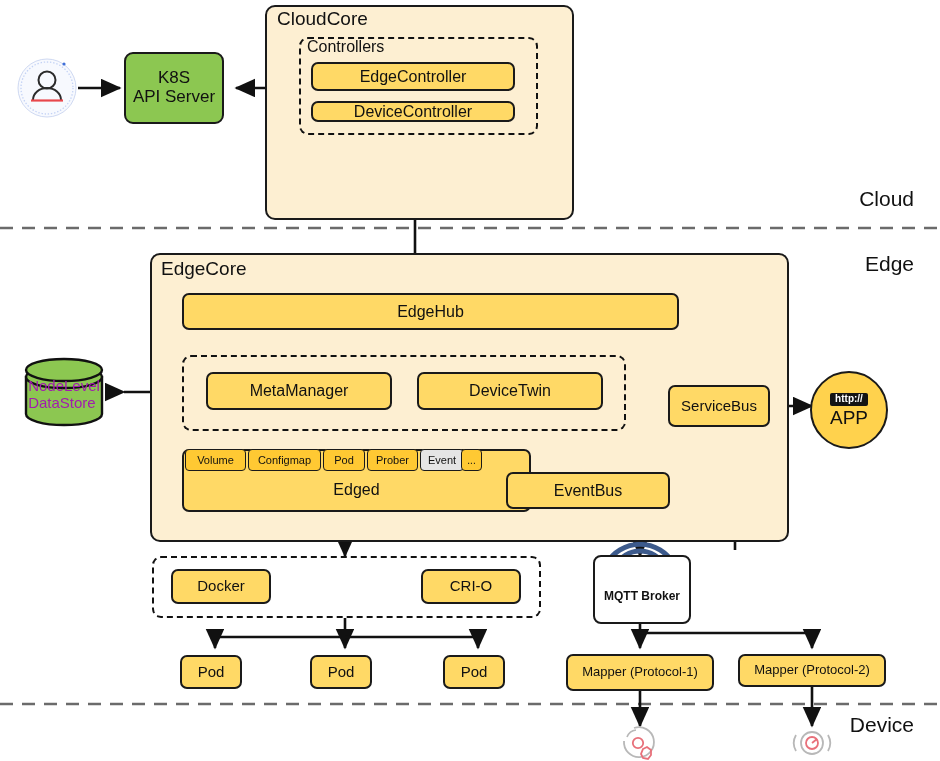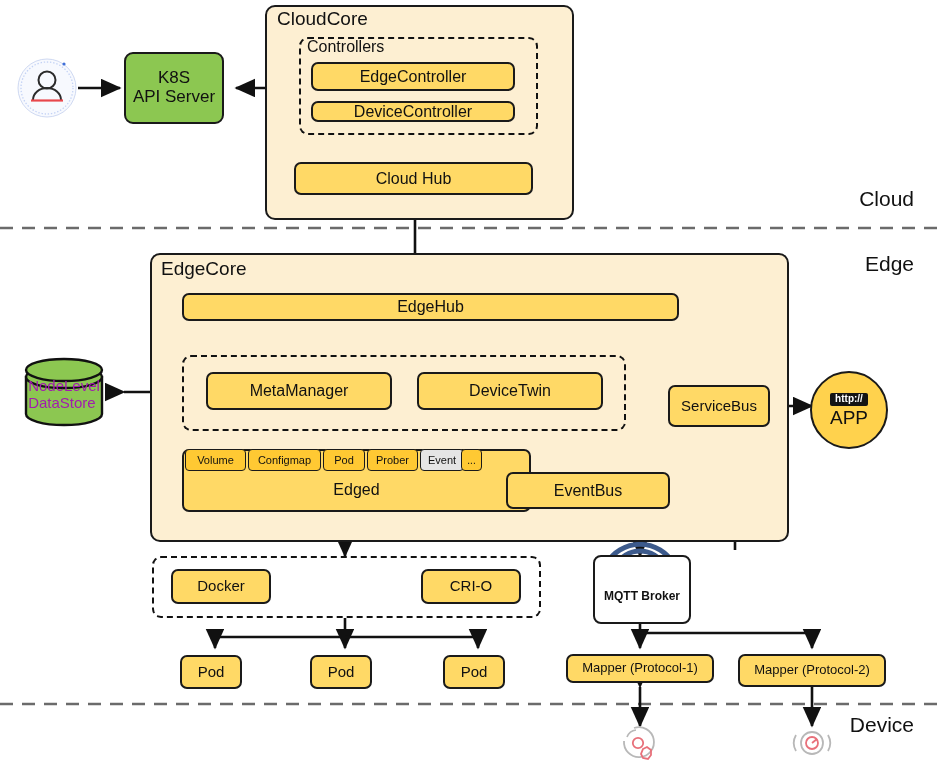--- a/index.html
+++ b/index.html
@@ -144,29 +144,28 @@
 
   <div class="panel" style="position:absolute;left:265px;top:5px;width:305px;height:211px;"></div>
   <div class="panel-label" style="left:277px;top:8px;">CloudCore</div>
 
   <div class="dashgroup" style="left:299px;top:37px;width:239px;height:98px;"></div>
   <div class="panel-label small" style="left:307px;top:38px;">Controllers</div>
 
   <div class="box ycomp" style="left:311px;top:62px;width:204px;height:29px;">EdgeController</div>
   <div class="box ycomp" style="left:311px;top:101px;width:204px;height:21px;">DeviceController</div>
 
-  <div class="box ycomp" style="left:294px;top:162px;width:239px;height:33px;">Cloud Hub</div>
 
   <div class="cyl-label multiline" style="position: absolute; left: 26px; top: 366px; width: 76px; height: 56px; white-space: pre-line;">NodeLevel
 DataStore</div>
 
   <div class="panel" style="position:absolute;left:150px;top:253px;width:635px;height:285px;"></div>
   <div class="panel-label" style="left:161px;top:258px;">EdgeCore</div>
 
-  <div class="box ycomp" style="left:182px;top:293px;width:497px;height:28px;">EdgeHub</div>
+  <div class="box ycomp" style="left:182px;top:293px;width:497px;height:37px;">EdgeHub</div>
 
   <div class="dashgroup" style="left:182px;top:355px;width:444px;height:76px;"></div>
   <div class="box ycomp" style="left:206px;top:372px;width:186px;height:38px;">MetaManager</div>
   <div class="box ycomp" style="left:417px;top:372px;width:186px;height:38px;">DeviceTwin</div>
 
   <div class="box ycomp" style="left:182px;top:449px;width:349px;height:63px;align-items:flex-end;padding-bottom:11px;">Edged</div>
   <div class="box ycomp tiny" style="left:185px;top:449px;width:61px;height:22px;background:#FFC933;">Volume</div>
   <div class="box ycomp tiny" style="left:248px;top:449px;width:73px;height:22px;background:#FFC933;">Configmap</div>
   <div class="box ycomp tiny" style="left:323px;top:449px;width:42px;height:22px;background:#FFC933;">Pod</div>
   <div class="box ycomp tiny" style="left:367px;top:449px;width:51px;height:22px;background:#FFC933;">Prober</div>
@@ -187,16 +186,16 @@
   <div class="box ycomp" style="left:421px;top:569px;width:100px;height:35px;font-size:15px;">CRI-O</div>
 
   <div class="box ycomp" style="left:180px;top:655px;width:62px;height:34px;font-size:15px;">Pod</div>
   <div class="box ycomp" style="left:310px;top:655px;width:62px;height:34px;font-size:15px;">Pod</div>
   <div class="box ycomp" style="left:443px;top:655px;width:62px;height:34px;font-size:15px;">Pod</div>
 
   <div class="mqtt" style="left:593px;top:555px;width:94px;height:65px;">
     <div class="mqtt-lbl">MQTT Broker</div>
   </div>
 
-  <div class="box ycomp" style="left:566px;top:654px;width:148px;height:29px;font-size:13px;">Mapper (Protocol-1)</div>
+  <div class="box ycomp" style="left:566px;top:654px;width:148px;height:37px;font-size:13px;">Mapper (Protocol-1)</div>
   <div class="box ycomp" style="left:738px;top:654px;width:148px;height:33px;font-size:13px;">Mapper (Protocol-2)</div>
 
 </div>
 
 </body></html>

